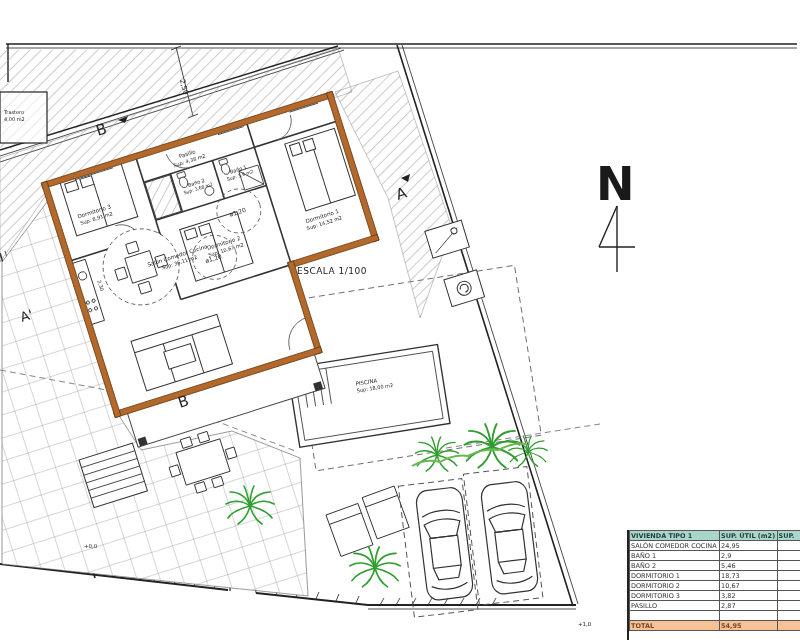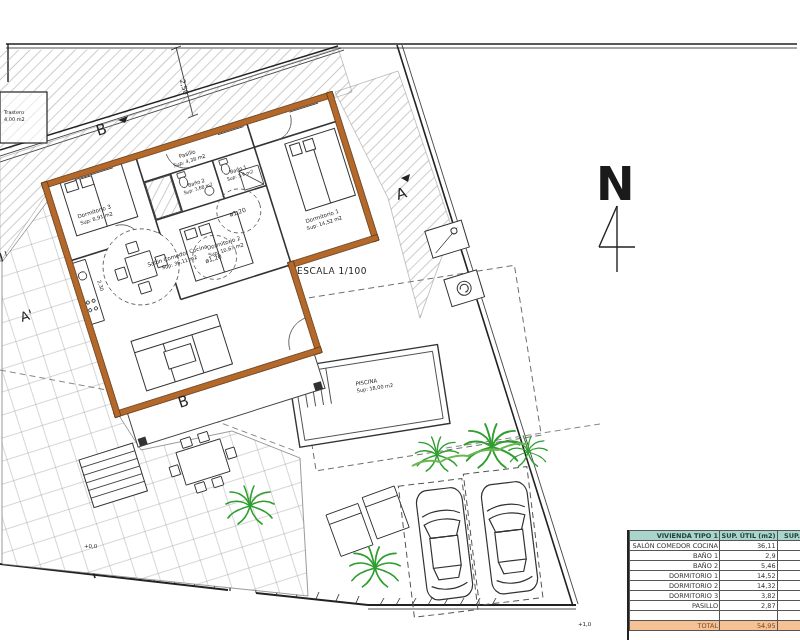--- a/index.html
+++ b/index.html
@@ -5,25 +5,25 @@
   html,body{margin:0;padding:0;background:#ffffff;}
   .stage{position:relative;width:800px;height:640px;background:#fff;overflow:hidden;
          font-family:"DejaVu Sans", sans-serif;}
   svg{position:absolute;left:0;top:0;}
   .plan-text{fill:#222;}
   
   .area-table-wrap{position:absolute;left:627px;top:530px;width:173px;height:110px;
                    overflow:hidden;border-left:2px solid #222;}
   .area-table{border-collapse:collapse;table-layout:fixed;font-family:"DejaVu Sans",sans-serif;}
   .area-table td,.area-table th{border:1px solid #555;font-size:6.5px;line-height:8px;
-      height:9px;text-align:right;vertical-align:middle;color:#333;padding:0 1px;
+      height:9px;text-align:left;vertical-align:middle;color:#333;padding:0 1px;
       white-space:nowrap;overflow:hidden;}
   .area-table th{font-weight:bold;color:#20413c;}
   .c1{width:92px;} .c2{width:56px;} .c3{width:40px;}
-  .total-row td{font-weight:normal;color:#7a4a1e;}
+  .total-row td{font-weight:bold;color:#7a4a1e;}
 </style>
 </head>
 <body>
 
 <div class="stage">
 <svg width="800" height="640" viewBox="0 0 800 640">
   <defs>
     <pattern id="hatch" width="8" height="8" patternUnits="userSpaceOnUse" patternTransform="rotate(45)">
       <line x1="0" y1="0" x2="0" y2="8" stroke="#9a9a9a" stroke-width="1"></line>
     </pattern>
@@ -361,41 +361,41 @@
 <div class="area-table-wrap">
   <table class="area-table">
     <tbody>
           <tr>
       <th class="c1" bgcolor="#a9d5cb">VIVIENDA TIPO 1</th>
       <th class="c2" bgcolor="#a9d5cb">SUP. ÚTIL (m2)</th>
       <th class="c3" bgcolor="#a9d5cb">SUP.</th>
     </tr>
     <tr>
       <td>SALÓN COMEDOR COCINA</td>
-      <td>36,11</td>
+      <td>24,95</td>
       <td></td>
     </tr>
     <tr>
       <td>BAÑO 1</td>
       <td>2,9</td>
       <td></td>
     </tr>
     <tr>
       <td>BAÑO 2</td>
       <td>5,46</td>
       <td></td>
     </tr>
     <tr>
       <td>DORMITORIO 1</td>
-      <td>14,52</td>
+      <td>18,73</td>
       <td></td>
     </tr>
     <tr>
       <td>DORMITORIO 2</td>
-      <td>14,32</td>
+      <td>10,67</td>
       <td></td>
     </tr>
     <tr>
       <td>DORMITORIO 3</td>
       <td>3,82</td>
       <td></td>
     </tr>
     <tr>
       <td>PASILLO</td>
       <td>2,87</td>

